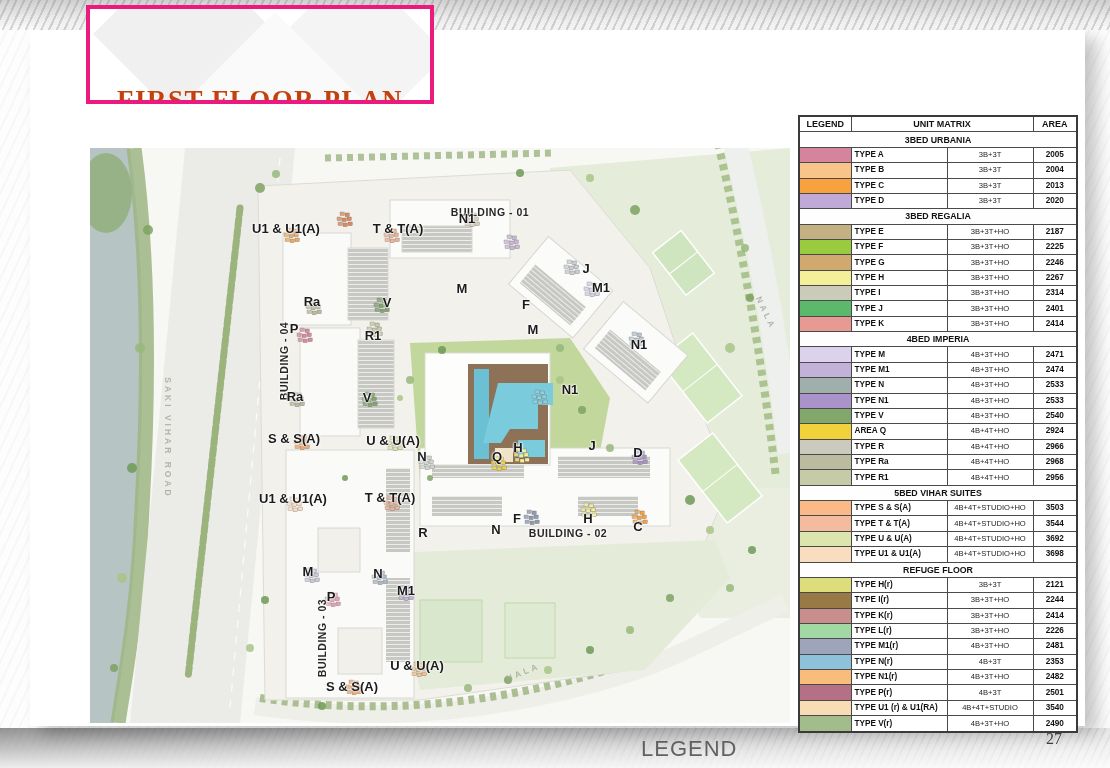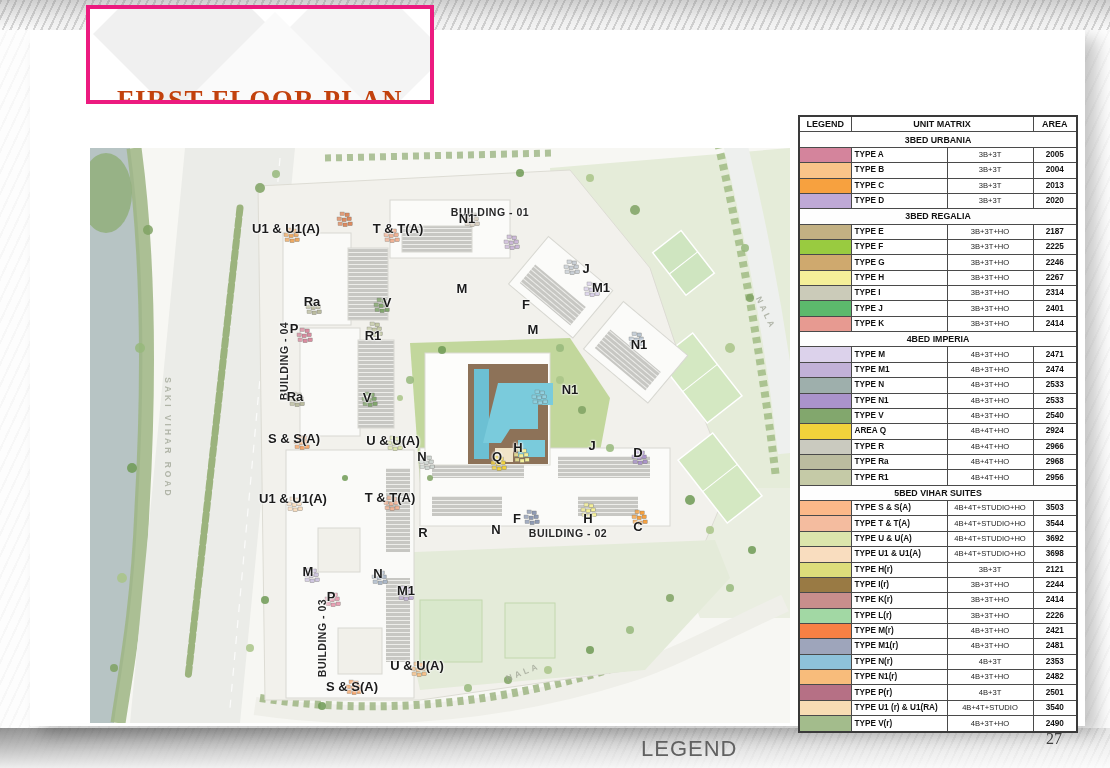--- a/index.html
+++ b/index.html
@@ -673,20 +673,23 @@
             <td class="cfg">4B+4T+STUDIO+HO</td>
             <td class="area">3692</td>
           </tr>
           <tr>
             <td style="background: rgb(249, 221, 191);"></td>
             <td class="type">TYPE U1 &amp; U1(A)</td>
             <td class="cfg">4B+4T+STUDIO+HO</td>
             <td class="area">3698</td>
           </tr>
           <tr>
+            <td colspan="4" class="secname">REFUGE FLOOR</td>
+          </tr>
+          <tr>
             <td style="background: rgb(221, 221, 123);"></td>
             <td class="type">TYPE H(r)</td>
             <td class="cfg">3B+3T</td>
             <td class="area">2121</td>
           </tr>
           <tr>
             <td style="background: rgb(153, 122, 68);"></td>
             <td class="type">TYPE I(r)</td>
             <td class="cfg">3B+3T+HO</td>
             <td class="area">2244</td>
@@ -695,26 +698,20 @@
             <td style="background: rgb(200, 142, 140);"></td>
             <td class="type">TYPE K(r)</td>
             <td class="cfg">3B+3T+HO</td>
             <td class="area">2414</td>
           </tr>
           <tr>
             <td style="background: rgb(162, 216, 164);"></td>
             <td class="type">TYPE L(r)</td>
             <td class="cfg">3B+3T+HO</td>
             <td class="area">2226</td>
-          </tr>
-          <tr>
-            <td style="background: rgb(247, 128, 67);"></td>
-            <td class="type">TYPE M(r)</td>
-            <td class="cfg">4B+3T+HO</td>
-            <td class="area">2421</td>
           </tr>
           <tr>
             <td style="background: rgb(158, 165, 187);"></td>
             <td class="type">TYPE M1(r)</td>
             <td class="cfg">4B+3T+HO</td>
             <td class="area">2481</td>
           </tr>
           <tr>
             <td style="background: rgb(142, 194, 218);"></td>
             <td class="type">TYPE N(r)</td>

